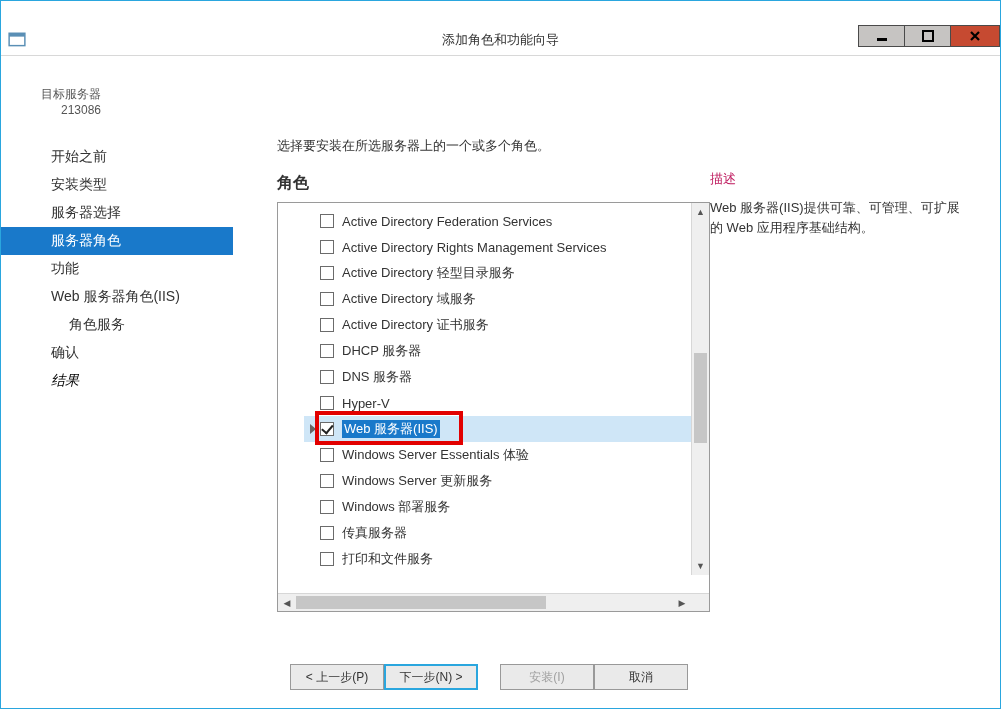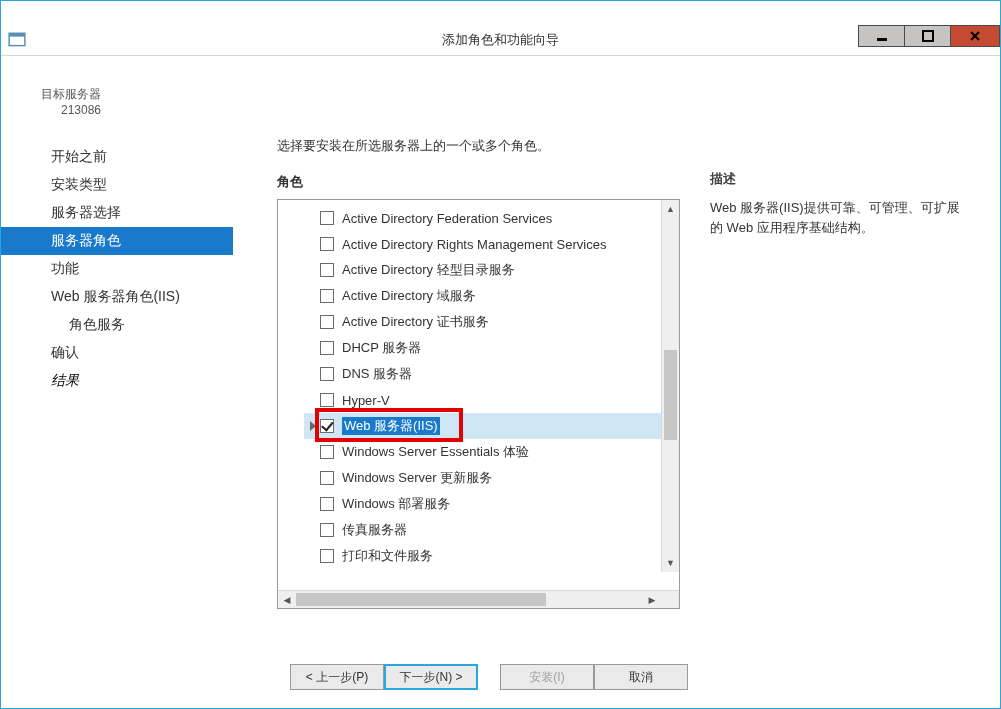--- a/index.html
+++ b/index.html
@@ -30,24 +30,24 @@
     .content-row { flex: 1; display: flex; padding: 12px 0 0 0; }
     
     
     .wizard-nav { width: 232px; padding-top: 6px; }
     .nav-item { padding: 5px 10px 5px 50px; font-size: 14px; color: #333; cursor: pointer; }
     .nav-item.selected { background: #1979ca; color: #fff; }
     .nav-item.sub { padding-left: 68px; }
     .nav-item.disabled { color: #000000; font-style: italic; }
     
     
-    .main-panel { flex: 1; display: flex; padding: 0 40px 0 44px; gap: 30px; }
+    .main-panel { flex: 1; display: flex; padding: 0 40px 0 44px; }
     .left-col { flex: 1; display: flex; flex-direction: column; min-width: 0; }
     .prompt-text { font-size: 13px; color: #333; margin-bottom: 18px; }
-    .roles-label { font-size: 13px; font-weight: bold; color: #333; margin-bottom: 8px; }
+    .roles-label { font-size: 16px; font-weight: bold; color: #333; margin-bottom: 8px; }
     
     .roles-box { border: 1px solid #9a9a9a; height: 410px; display: flex; flex-direction: column; position: relative; background: #fff; }
     .roles-scroll { flex: 1; overflow: hidden; position: relative; }
     .roles-list { position: absolute; top: 5px; left: 26px; right: 0; }
     .role-item { display: flex; align-items: center; height: 26px; font-size: 13px; color: #333; padding-left: 6px; }
     .role-item.selected { background: #cfe6f7; }
     .role-item.selected .role-label { background: #1979ca; color: #fff; padding: 0 2px; }
     .role-item .cb { width: 14px; height: 14px; border: 1px solid #6b6b6b; margin-right: 8px; background: #fff; display: flex; align-items: center; justify-content: center; flex-shrink: 0; }
     .role-item .cb.checked::after { content: ""; width: 9px; height: 5px; border-left: 2px solid #222; border-bottom: 2px solid #222; transform: rotate(-50deg) translate(1px, -1px); }
     .role-item .tri { width: 0; height: 0; border-top: 5px solid transparent; border-bottom: 5px solid transparent; border-left: 6px solid #666; margin-right: 4px; visibility: hidden; }
@@ -63,21 +63,21 @@
     .vscroll .thumb { position: absolute; left: 2px; right: 2px; top: 132px; height: 90px; background: #c6c6c6; }
     
     
     .hscroll { height: 18px; background: #efefef; display: flex; border-top: 1px solid #d7d7d7; }
     .hscroll .arrow { width: 18px; display: flex; align-items: center; justify-content: center; font-size: 9px; color: #555; }
     .hscroll .track { flex: 1; position: relative; }
     .hscroll .thumb { position: absolute; top: 2px; bottom: 2px; left: 0; width: 250px; background: #c6c6c6; }
     .hscroll .corner { width: 18px; background: #efefef; }
     
     .right-col { width: 250px; }
-    .desc-label { font-size: 13px; font-weight: bold; color: #404040; margin-top: 33px; margin-bottom: 10px; }
+    .desc-label { font-size: 13px; font-weight: normal; color: #be185d; margin-top: 33px; margin-bottom: 10px; }
     .desc-text { font-size: 13px; color: #333; line-height: 1.5; }
     
     
     .wizard-footer { padding: 14px 23px 18px 0; display: flex; justify-content: center; }
     .wiz-btn { min-width: 94px; height: 26px; border: 1px solid #999; background: #eaeaea; font-size: 12px; color: #333; padding: 0 12px; cursor: pointer; }
     .wiz-btn.primary { border: 2px solid #2aa6de; background: #eaeaea; }
     .wiz-btn.disabled { color: #a0a0a0; }
     .btn-gap { width: 22px; }
   </style>
 </head>

